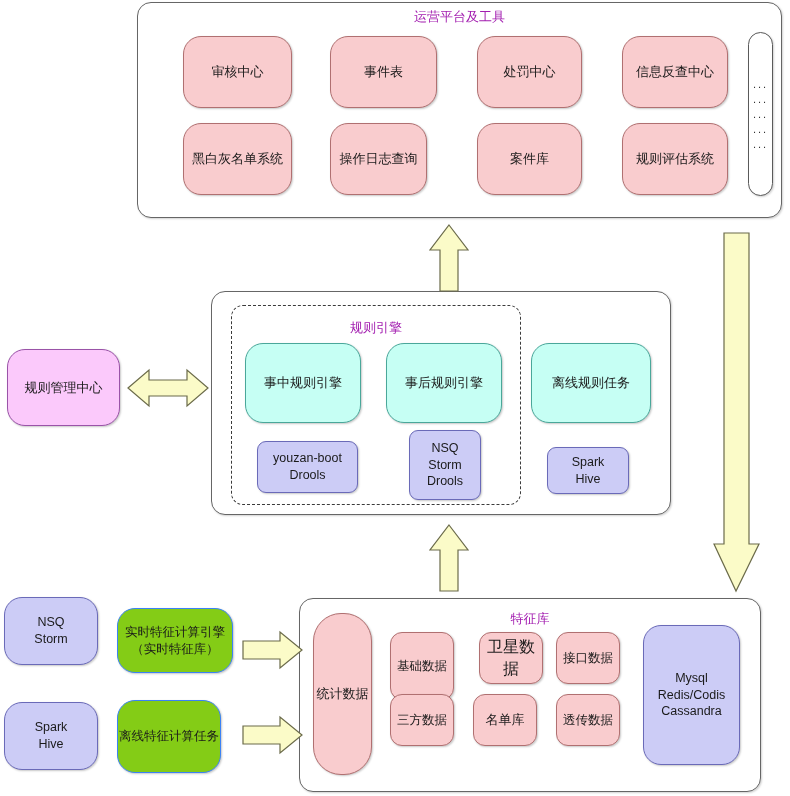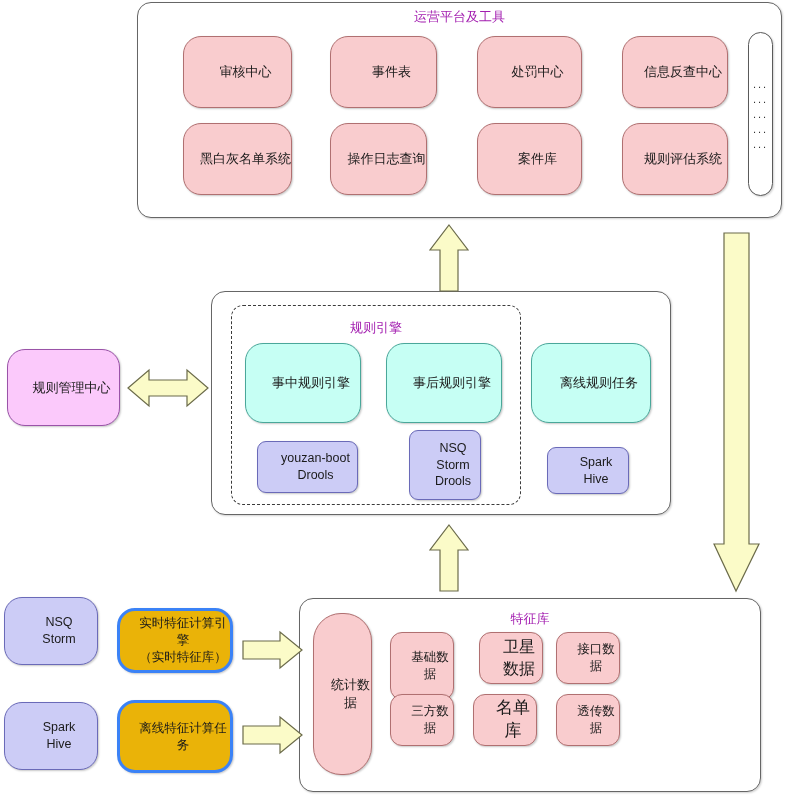--- a/index.html
+++ b/index.html
@@ -11,21 +11,20 @@
   .canvas{position:absolute;left:0;top:0;width:790px;height:796px;}
 
   
   .node{
     position:absolute;box-sizing:border-box;
     display:flex;align-items:center;justify-content:center;
     text-align:center;line-height:1.35;
     font-size:13px;
     white-space:pre-line;
     box-shadow:1px 1px 2px rgba(0,0,0,0.22);
-    padding-left:16px;
   }
   .group{
     position:absolute;box-sizing:border-box;
     border:1px solid #666666;border-radius:14px;background:#ffffff;
     box-shadow:1px 1px 2px rgba(0,0,0,0.18);
   }
   .group-dashed{
     position:absolute;box-sizing:border-box;
     border:1px dashed #3b3b3b;border-radius:12px;background:transparent;
     box-shadow:none;
@@ -33,21 +32,21 @@
   .group-title{
     position:absolute;left:0;right:0;text-align:center;
     font-size:13px;color:#a21caf;
   }
 
   
   .pink   {background:#f9ccce;border:1px solid #b07071;}
   .cyan   {background:#c6fff4;border:1px solid #4aa79a;}
   .purple {background:#ccccf6;border:1px solid #6a6ab8;}
   .magenta{background:#fbc9fb;border:1px solid #9a53a8;}
-  .green  {background:#eab308;border:3px solid #3b82f6;}
+  .green  {background:#84cc16;border:1px solid #3b82f6;}
 
   .r-lg{border-radius:18px;}
   .r-md{border-radius:12px;}
   .r-sm{border-radius:9px;}
   .r-pill{border-radius:28px;}
 
   
   .dots-col{
     position:absolute;box-sizing:border-box;
     border:1px solid #5a5a5a;border-radius:26px;background:#ffffff;
@@ -108,36 +107,39 @@
   <div class="node purple r-sm" style="left:547px;top:447px;width:82px;height:47px;font-size:12.5px;">Spark
 Hive</div>
 
   <div class="node purple r-lg" style="left:4px;top:597px;width:94px;height:68px;font-size:12.5px;">NSQ
 Storm</div>
   <div class="node purple r-lg" style="left:4px;top:702px;width:94px;height:68px;font-size:12.5px;">Spark
 Hive</div>
 
   <div class="node green r-lg" style="left:117px;top:608px;width:116px;height:65px;font-size:12.5px;">实时特征计算引擎
 （实时特征库）</div>
-  <div class="node green r-lg" style="left:117px;top:700px;width:116px;height:73px;font-size:12.5px;">离线特征计算任务</div>
+  <div class="node green r-lg" style="left:117px;top:700px;width:104px;height:73px;font-size:12.5px;">离线特征计算任务</div>
 
   <div class="group" style="left:299px;top:598px;width:462px;height:194px;"></div>
 
   <div class="group-title" style="left:299px;top:610px;width:462px;">特征库</div>
 
   <div class="node pink r-pill" style="left:313px;top:613px;width:59px;height:162px;">统计数据</div>
 
   <div class="node pink r-md" style="left:390px;top:632px;width:64px;height:68px;font-size:12.5px;text-align:center;">基础数据</div>
   <div class="node pink r-md" style="left:473px;top:632px;width:64px;height:52px;font-size:16px;margin-left:6px;">卫星数据</div>
   <div class="node pink r-md" style="left:556px;top:632px;width:64px;height:52px;font-size:12.5px;">接口数据</div>
 
   <div class="node pink r-md" style="left:390px;top:694px;width:64px;height:52px;font-size:12.5px;">三方数据</div>
-  <div class="node pink r-md" style="left:473px;top:694px;width:64px;height:52px;font-size:17px;">名单库</div>
+  <div class="node pink r-md" style="left:473px;top:694px;width:64px;height:52px;font-size:13px;">名单库</div>
   <div class="node pink r-md" style="left:556px;top:694px;width:64px;height:52px;font-size:12.5px;">透传数据</div>
 
+  <div class="node purple r-lg" style="left:643px;top:625px;width:97px;height:140px;font-size:12.5px;">Mysql
+Redis/Codis
+Cassandra</div>
 
   <svg class="arrow-svg" style="left:429px;top:224px;" width="40" height="68" viewBox="0 0 40 68">
     <polygon class="arrow-body" points="20,1 39,26 29,26 29,67 11,67 11,26 1,26"></polygon>
   </svg>
 
   <svg class="arrow-svg" style="left:429px;top:524px;" width="40" height="68" viewBox="0 0 40 68">
     <polygon class="arrow-body" points="20,1 39,26 29,26 29,67 11,67 11,26 1,26"></polygon>
   </svg>
 
   <svg class="arrow-svg" style="left:127px;top:368px;" width="82" height="40" viewBox="0 0 82 40">

